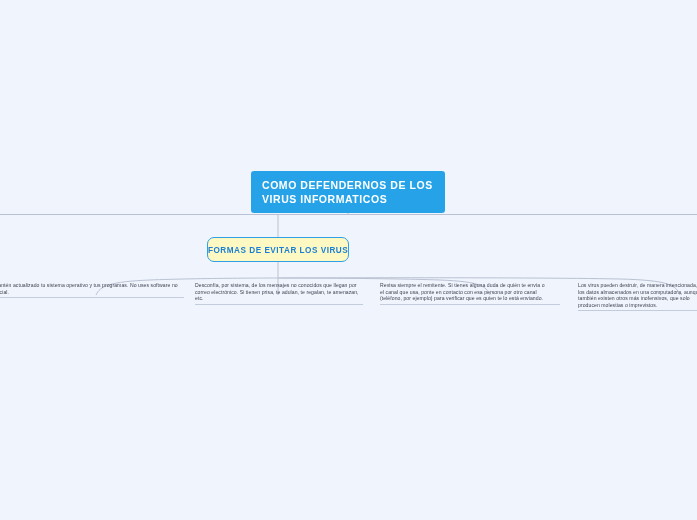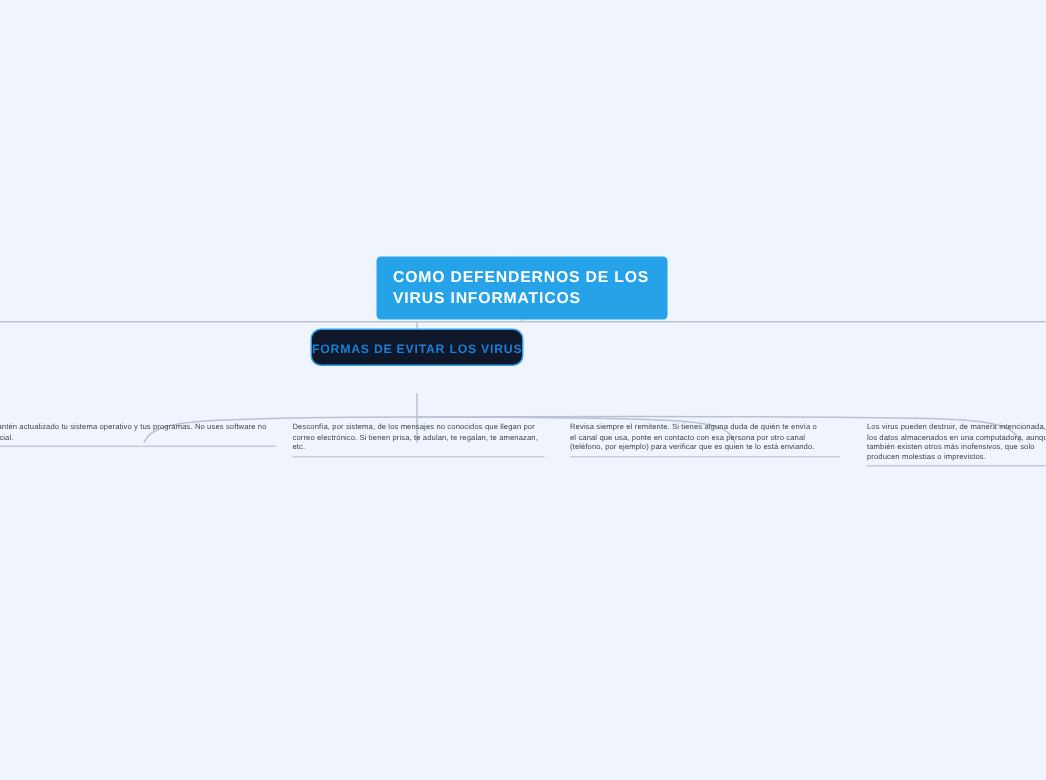--- a/index.html
+++ b/index.html
@@ -62,24 +62,24 @@
     font-weight: bold;
     letter-spacing: 0.55px;
     line-height: 13.5px;
     padding: 8px 11px 0 11px;
     text-transform: uppercase;
   }
 
   
   .node-sub {
     left: 207px;
-    top: 219px;
+    top: 237px;
     width: 142px;
     height: 25px;
-    background: #0f172a;
+    background: #fef9c3;
     border: 1.6px solid #2f9fe6;
     border-radius: 7px;
     color: #1a7fd4;
     font-size: 8.2px;
     font-weight: bold;
     letter-spacing: 0.5px;
     line-height: 25px;
     text-align: center;
     text-transform: uppercase;
     white-space: nowrap;

